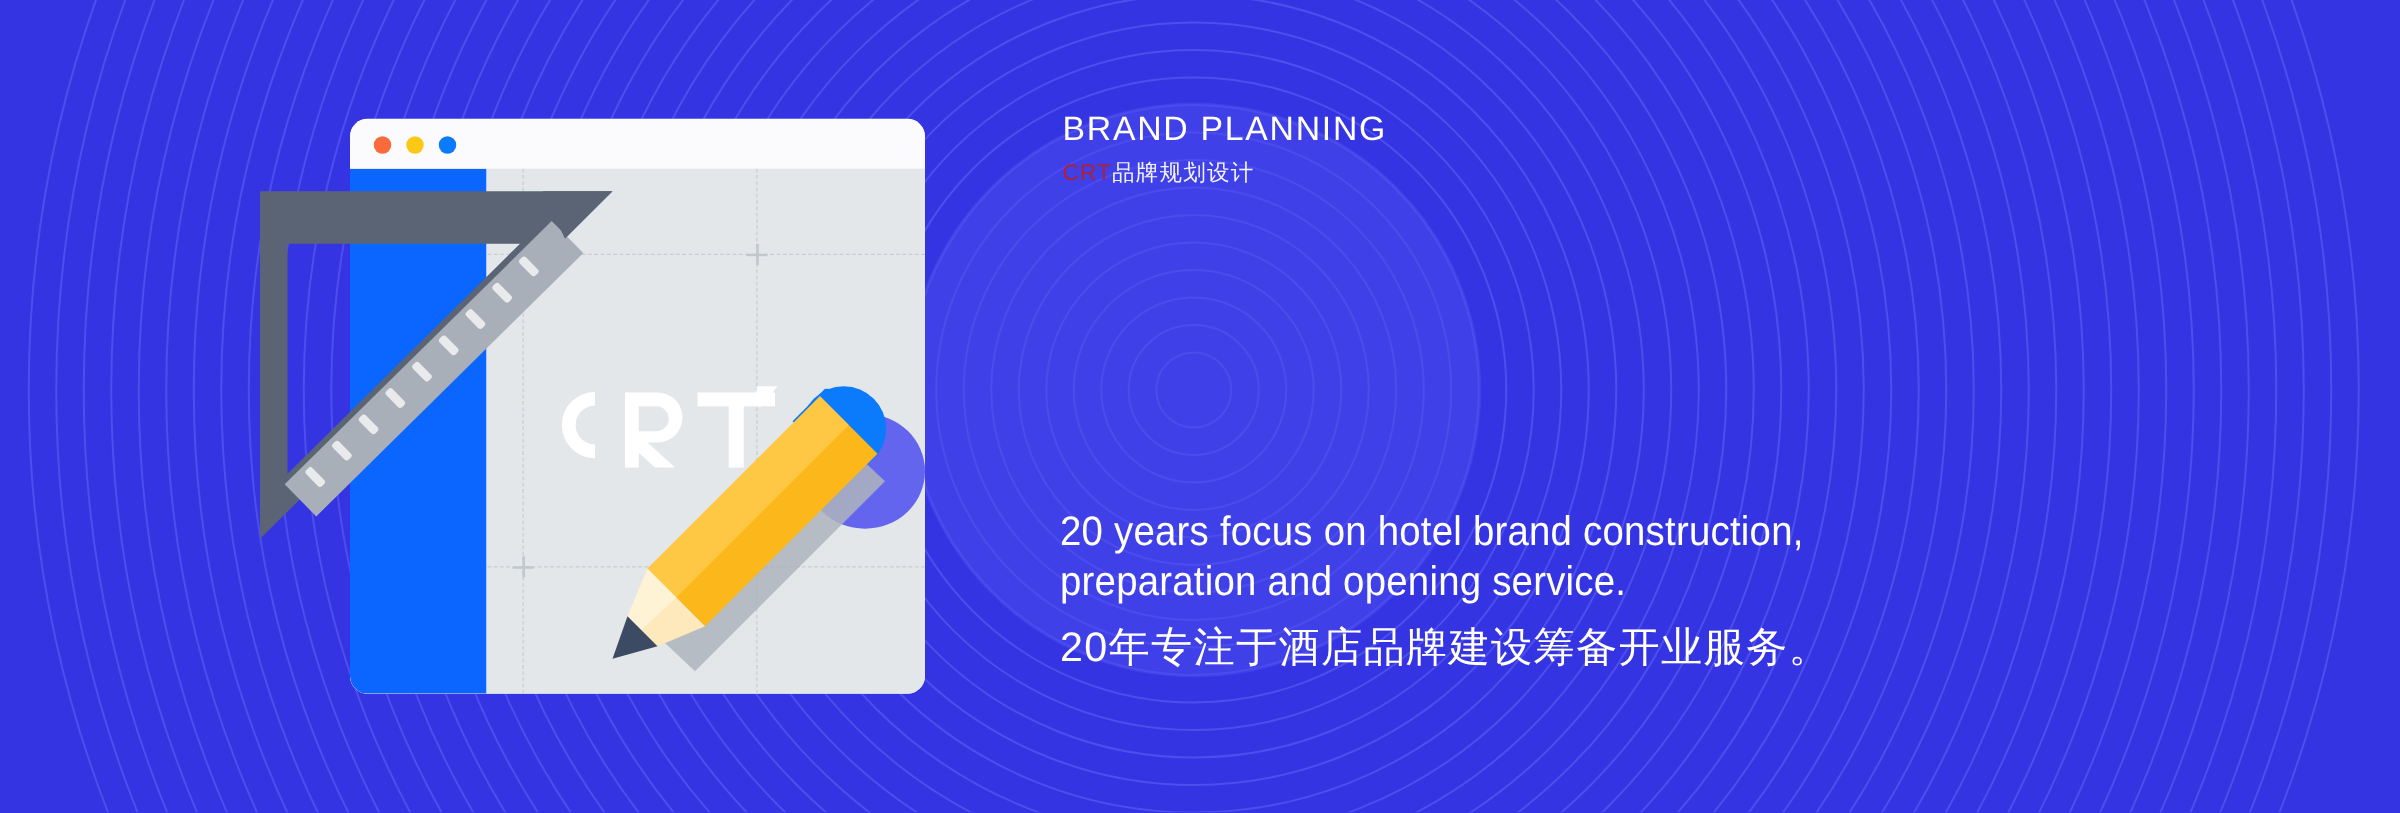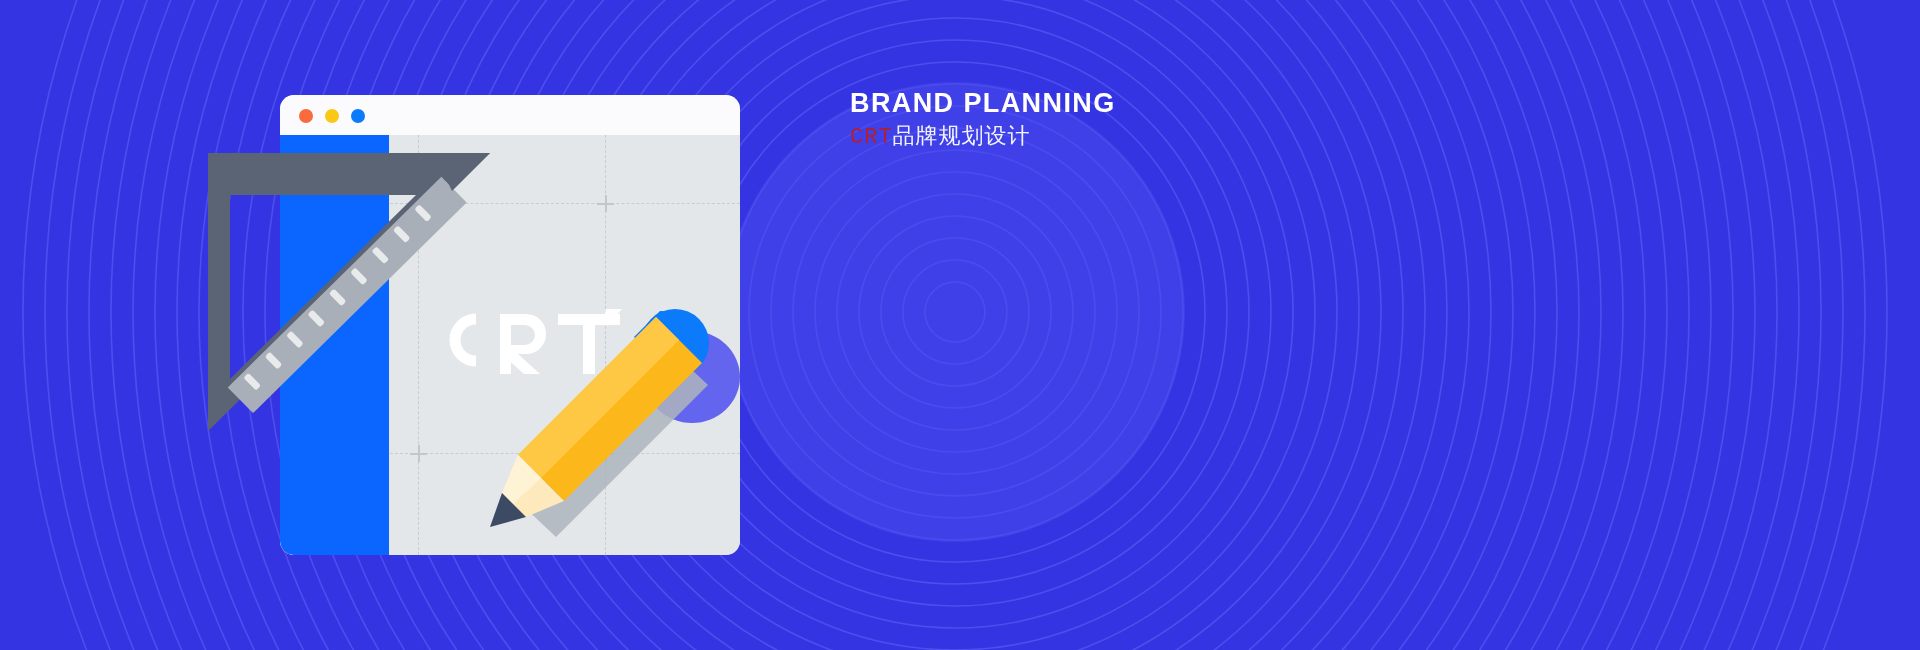--- a/index.html
+++ b/index.html
@@ -58,23 +58,23 @@
   
   .ruler{position:absolute;left:-90px;top:40px;width:330px;height:300px;}
 
   
   .pencil{position:absolute;left:180px;top:130px;width:320px;height:330px;}
 
   
   .head-block{position:absolute;left:850px;top:88px;width:520px;}
   .head-line{
     color:#ffffff;font-size:27px;letter-spacing:1.4px;line-height:30px;
-    font-weight:700;white-space:nowrap;
-  }
-  .sub-line{margin-top:9px;font-size:22px;line-height:22px;white-space:nowrap;font-family:Liberation Mono, monospace;}
+    font-weight:400;white-space:nowrap;
+  }
+  .sub-line{margin-top:9px;font-size:18px;line-height:22px;white-space:nowrap;}
   .sub-crt{color:#b02033;letter-spacing:1px;}
   .sub-cn{color:#f2f3fb;letter-spacing:1px;}
 
   .tagline{position:absolute;left:848px;top:405px;width:820px;color:#ffffff;}
   .tag-en{
     font-size:33px;line-height:40px;font-weight:400;letter-spacing:.2px;
     font-family:"Liberation Sans","DejaVu Sans",sans-serif;
     transform:scaleX(.93);transform-origin:left center;white-space:nowrap;
   }
   .tag-cn{
@@ -230,14 +230,19 @@
 
   </div>
 
   <div class="head-block">
     <div class="head-line">BRAND PLANNING</div>
     <div class="sub-line">
       <span class="sub-crt">CRT</span><span class="sub-cn">品牌规划设计</span>
     </div>
   </div>
 
+  <div class="tagline">
+    <div class="tag-en">20 years focus on hotel brand construction,</div>
+    <div class="tag-en">preparation and opening service.</div>
+    <div class="tag-cn">20年专注于酒店品牌建设筹备开业服务。</div>
+  </div>
 
 </div>
 
 </body></html>

